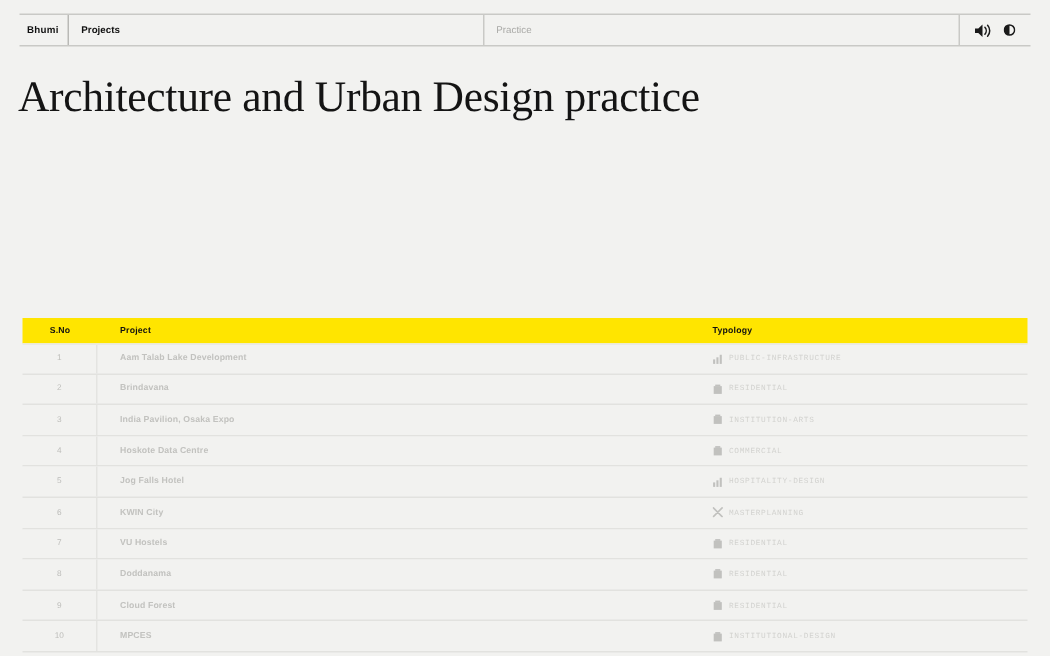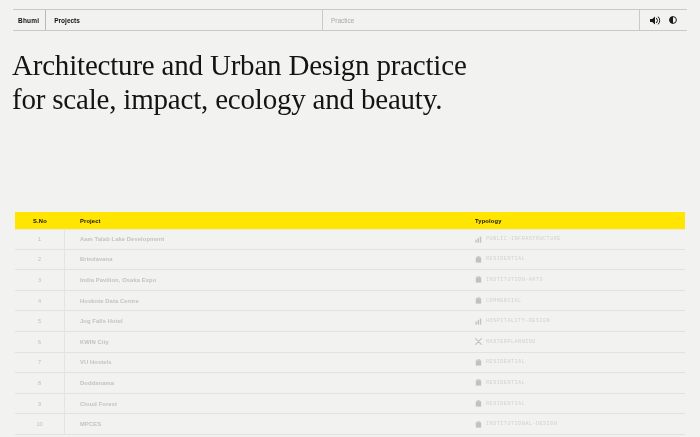--- a/index.html
+++ b/index.html
@@ -131,21 +131,20 @@
         <svg width="8" height="8" viewBox="0 0 8 8">
           <circle cx="4" cy="4" r="3.4" fill="none" stroke="#1a1a1a" stroke-width="1"></circle>
           <path d="M4 0.6a3.4 3.4 0 0 0 0 6.8z" fill="#1a1a1a"></path>
         </svg>
       </span>
     </div>
   </div>
 
   <h1 class="headline">
     <span class="l1">Architecture and Urban Design practice</span>
-    <span class="l2">for scale, impact, ecology and beauty.</span>
   </h1>
 
   <div class="table">
     <div class="thead">
       <div class="th col-no">S.No</div>
       <div class="th col-proj">Project</div>
       <div class="th col-typo">Typology</div>
     </div>
     <div id="tbody">
         <div class="row">

